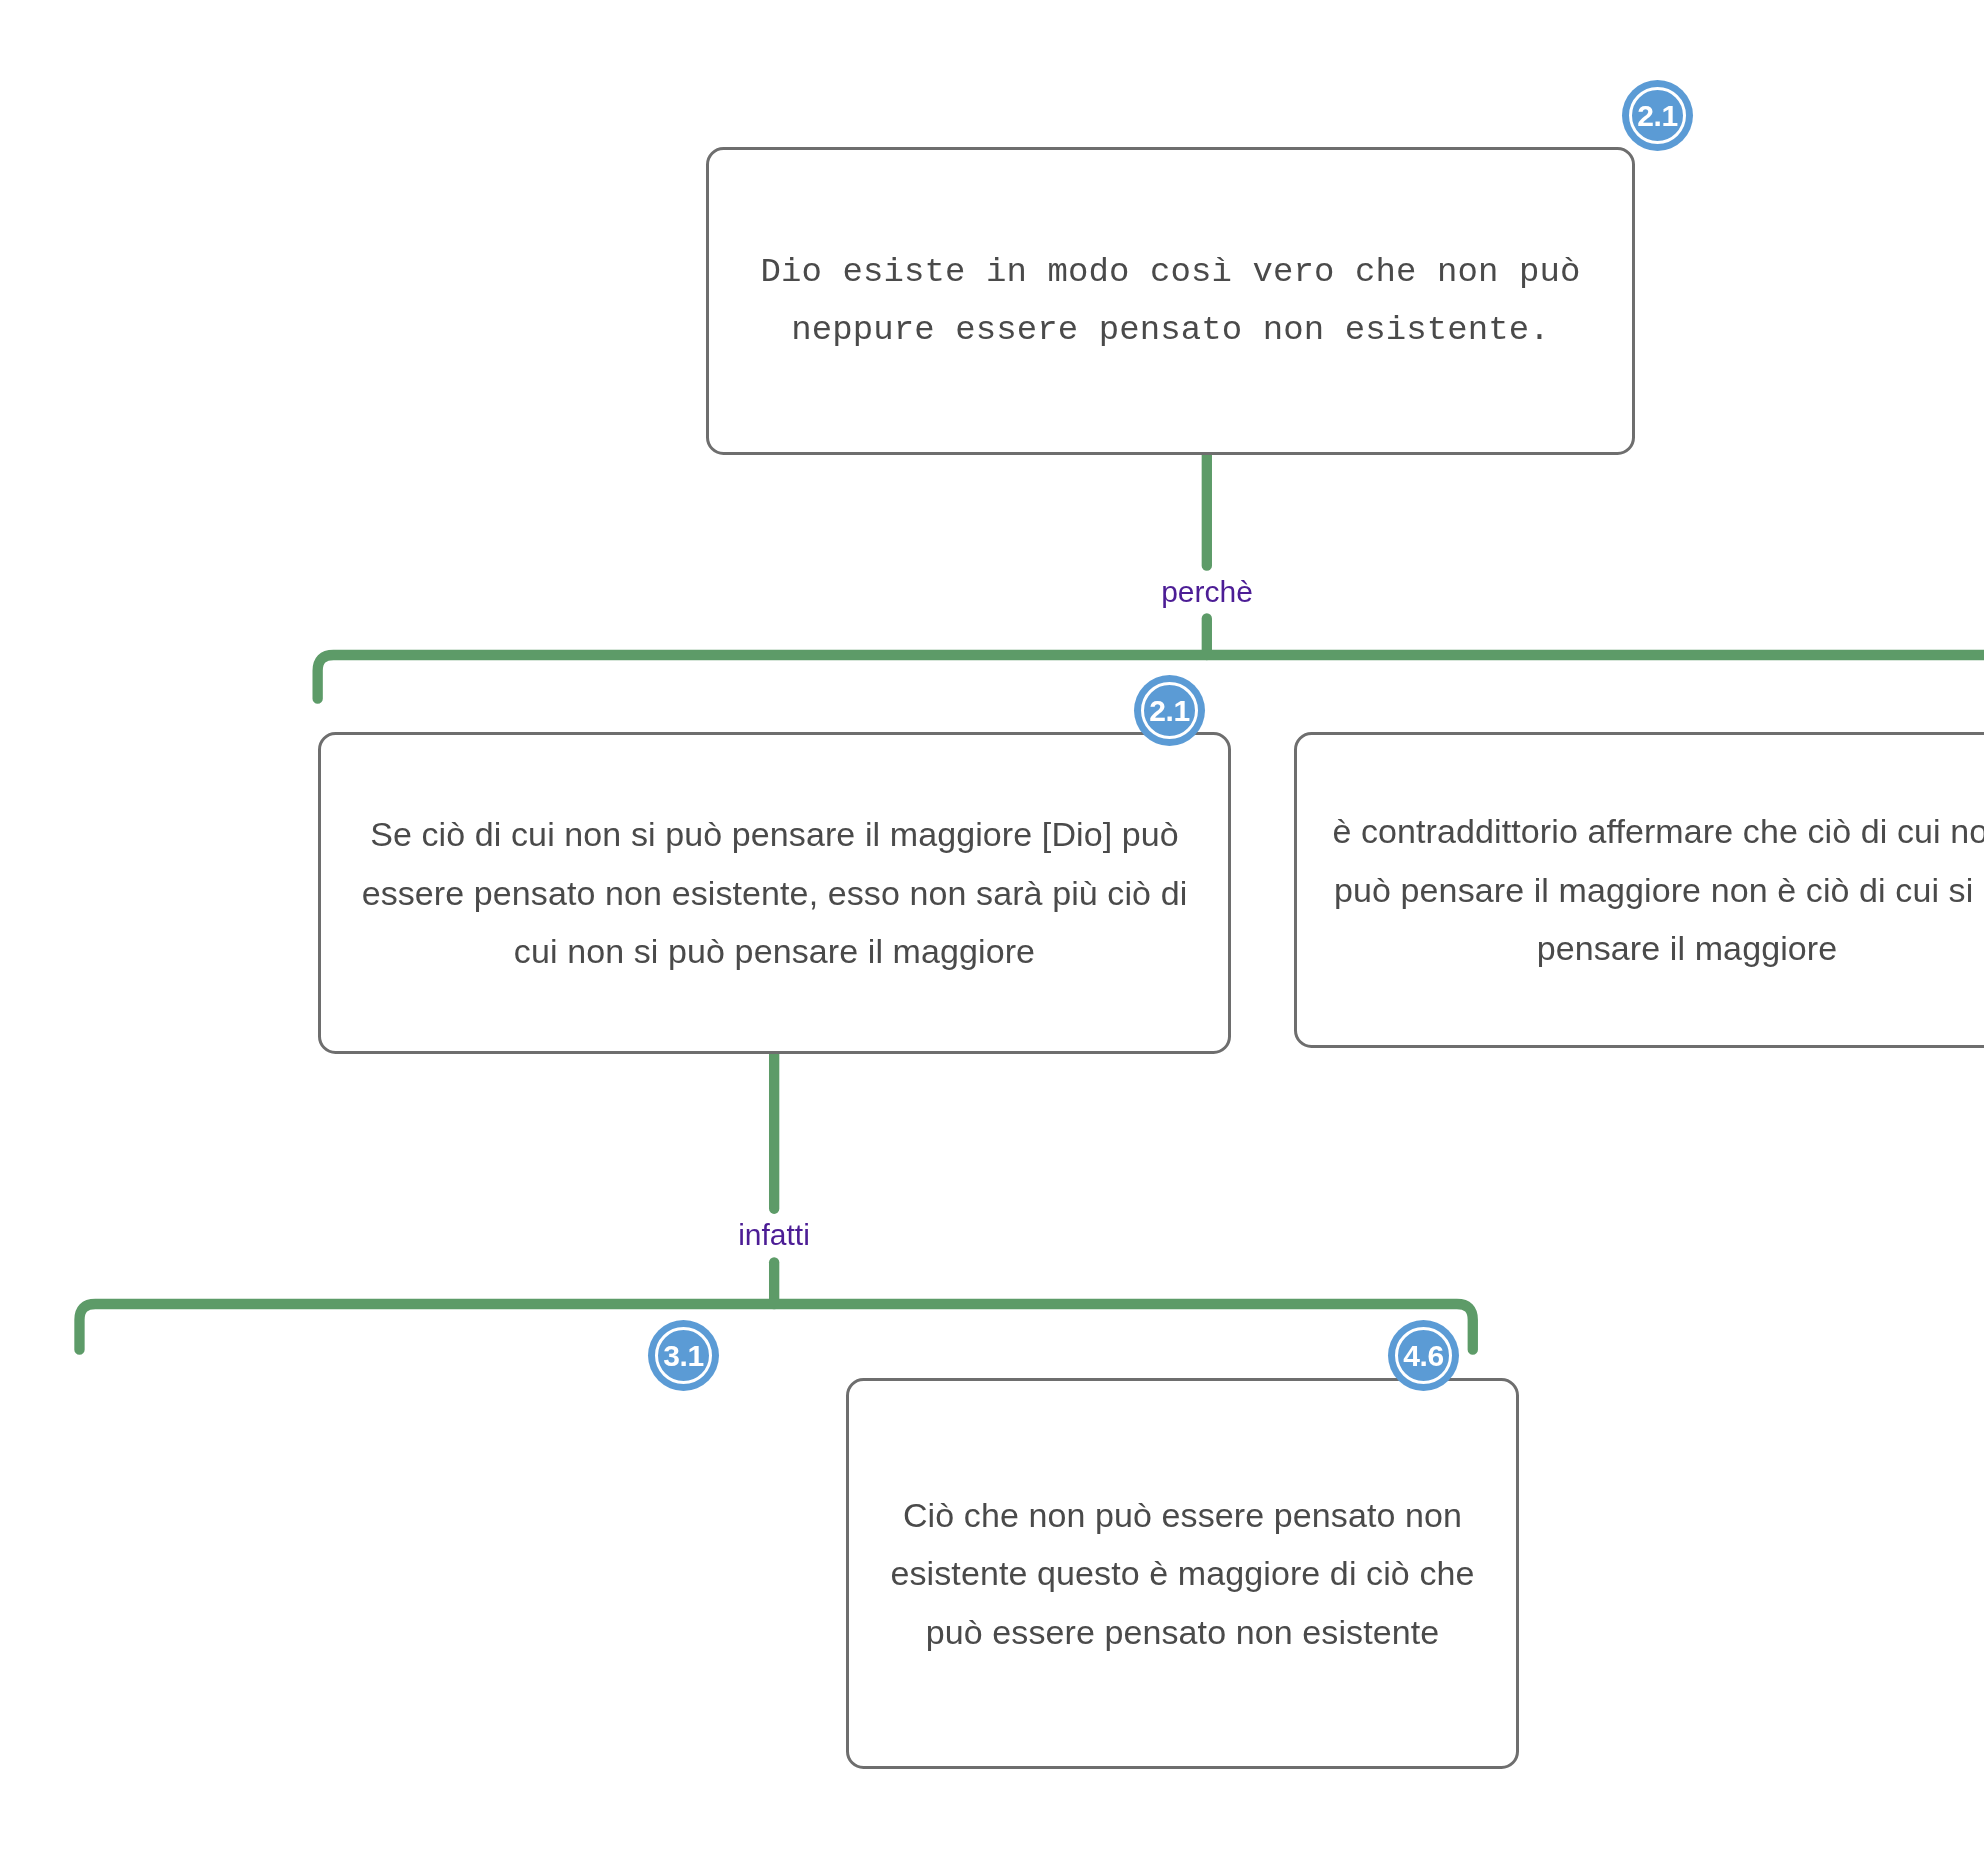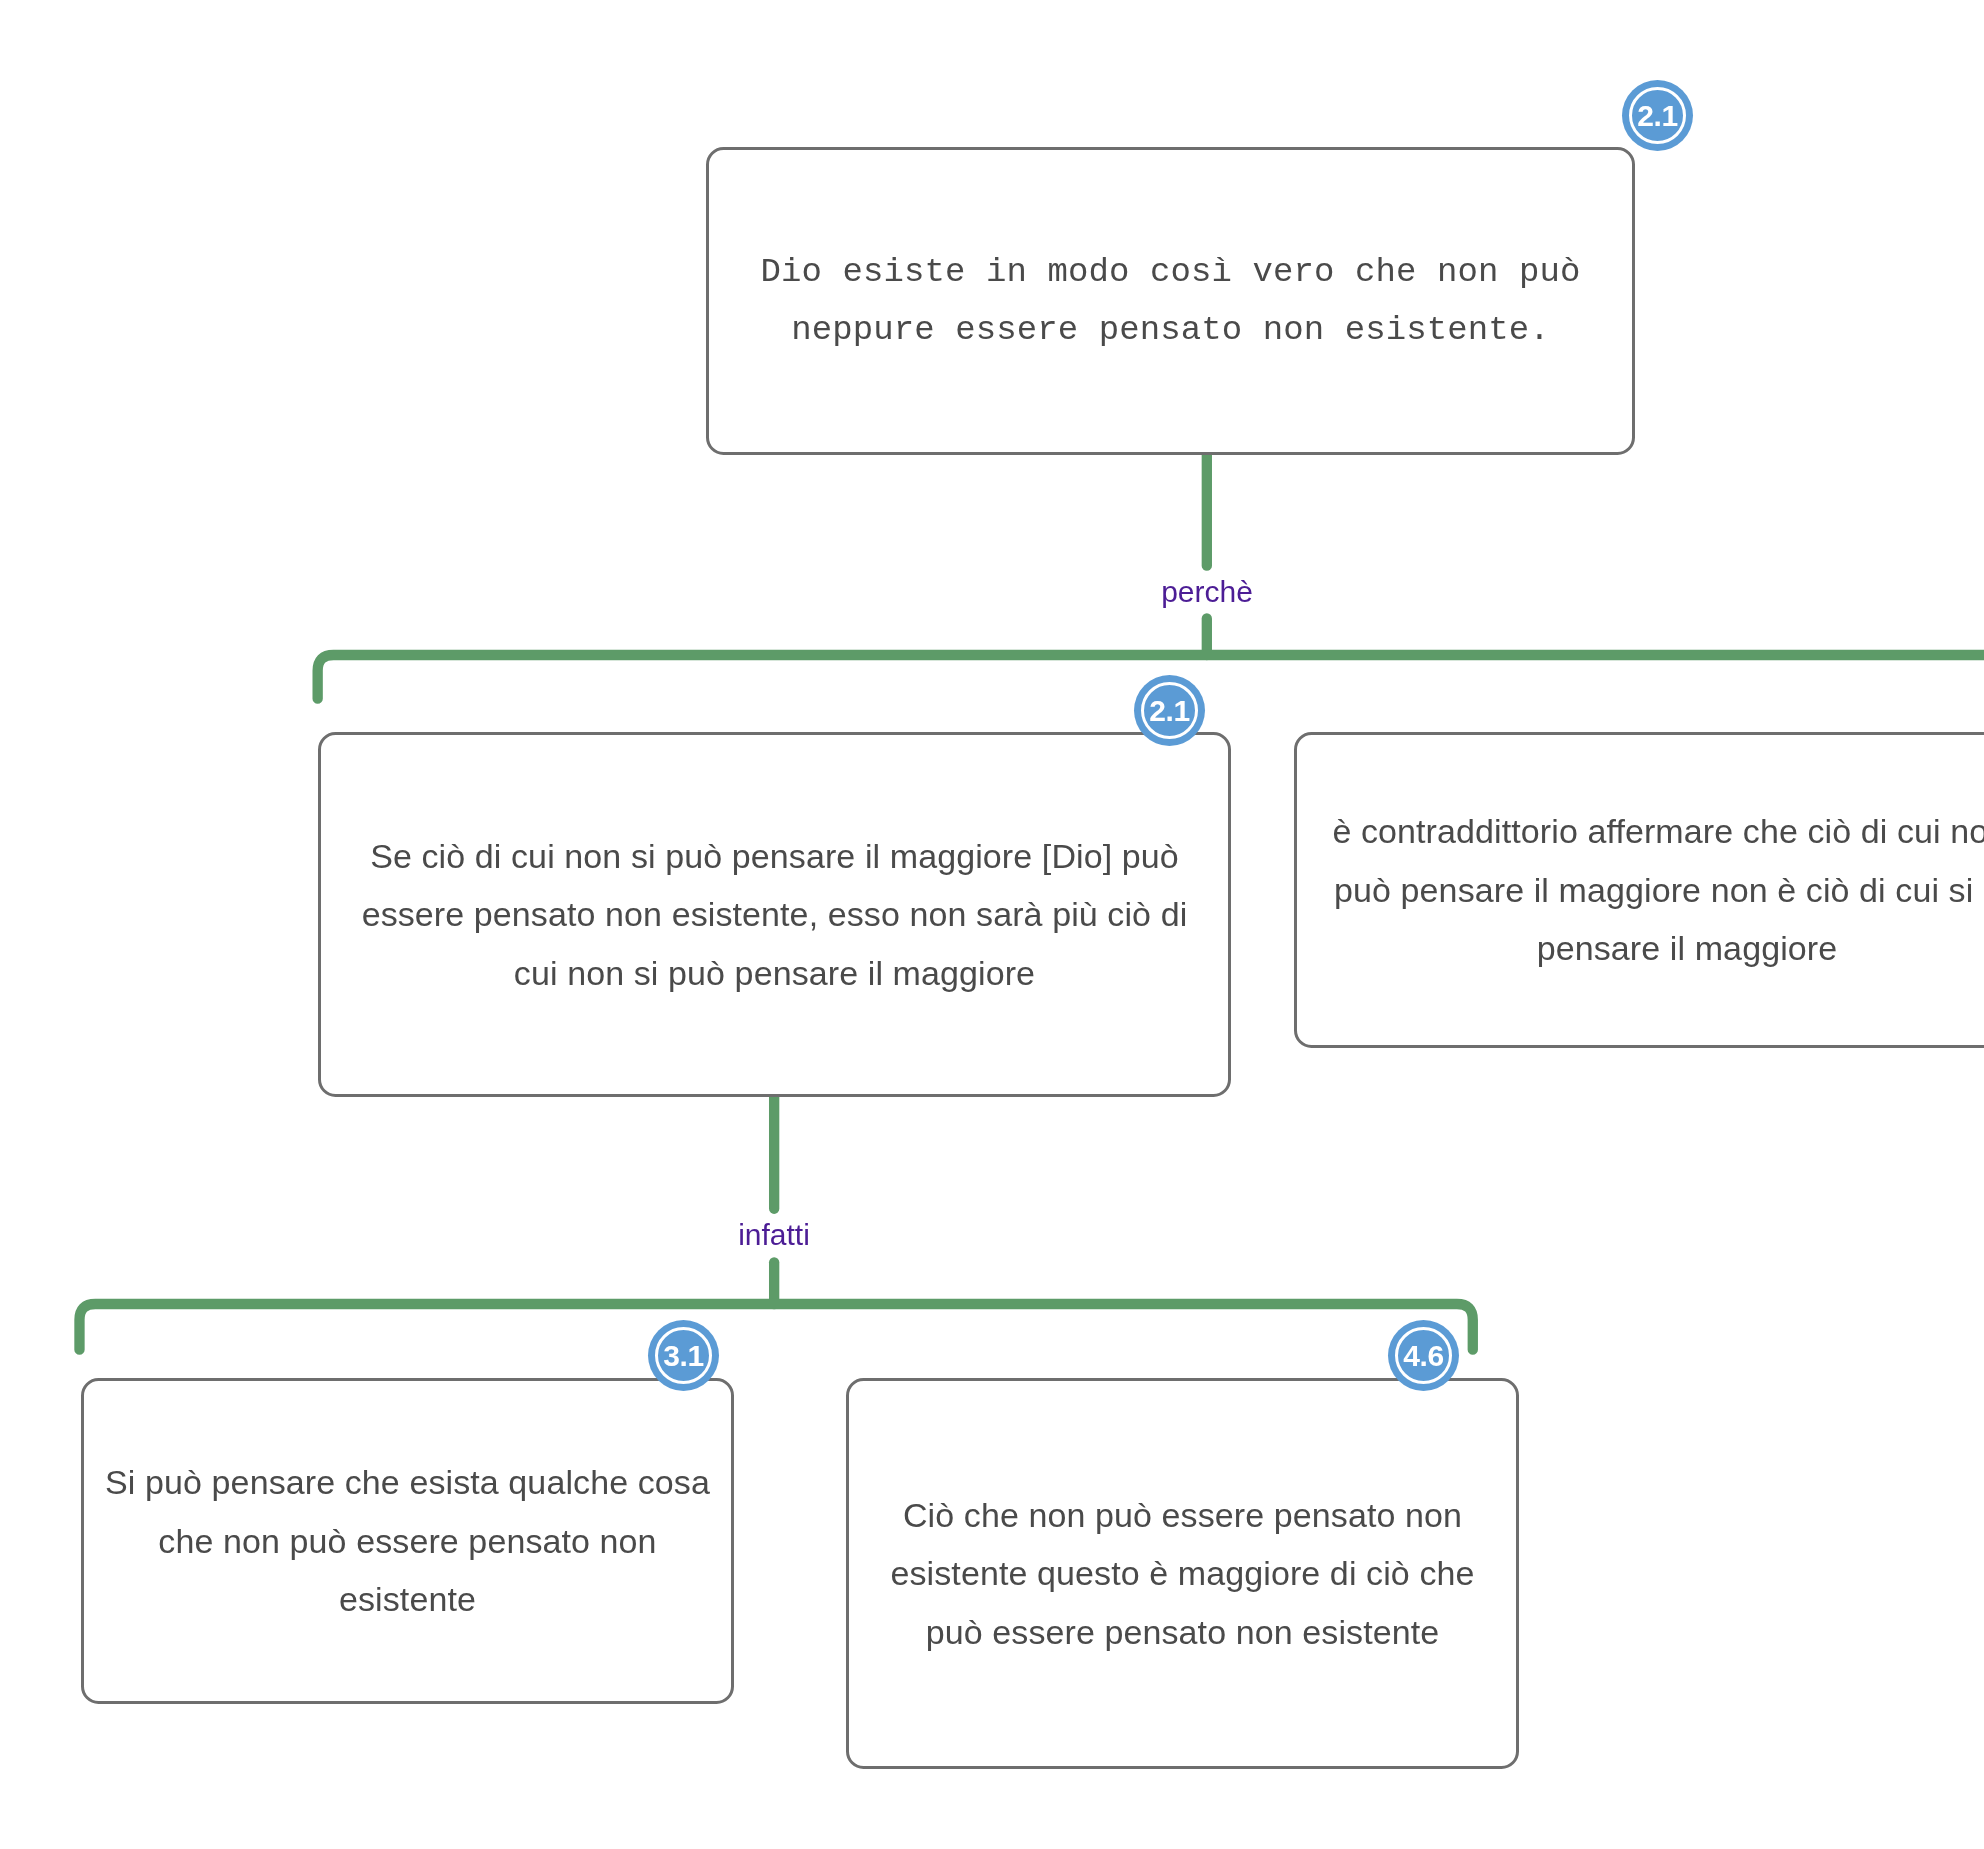--- a/index.html
+++ b/index.html
@@ -118,34 +118,31 @@
 
   <div class="edge-label" style="left:774px; top:1235px;">infatti</div>
 
   <div class="node" style="left:706px; top:147px; width:929px; height:308px;font-family:Liberation Mono, monospace;">
     <span class="node-text">Dio esiste in modo così vero che non può neppure essere pensato non esistente.</span>
   </div>
   <div class="badge" style="left:1622px; top:80px;">
     <span class="badge-text">2.1</span>
   </div>
 
-  <div class="node" style="left:318px; top:732px; width:913px; height:365px;">
+  <div class="node" style="left:318px; top:732px; width:913px; height:322px;">
     <span class="node-text">Se ciò di cui non si può pensare il maggiore [Dio] può essere pensato non esistente, esso non sarà più ciò di cui non si può pensare il maggiore</span>
   </div>
   <div class="badge" style="left:1134px; top:675px;">
     <span class="badge-text">2.1</span>
   </div>
 
   <div class="node" style="left:1294px; top:732px; width:786px; height:316px;">
     <span class="node-text">è contraddittorio affermare che ciò di cui non si può pensare il maggiore non è ciò di cui si può pensare il maggiore</span>
   </div>
 
-  <div class="node" style="left:81px; top:1378px; width:653px; height:326px;">
-    <span class="node-text">Si può pensare che esista qualche cosa che non può essere pensato non esistente</span>
-  </div>
   <div class="badge" style="left:648px; top:1320px;">
     <span class="badge-text">3.1</span>
   </div>
 
   <div class="node" style="left:846px; top:1378px; width:673px; height:391px;">
     <span class="node-text">Ciò che non può essere pensato non esistente questo è maggiore di ciò che può essere pensato non esistente</span>
   </div>
   <div class="badge" style="left:1388px; top:1320px;">
     <span class="badge-text">4.6</span>
   </div>

